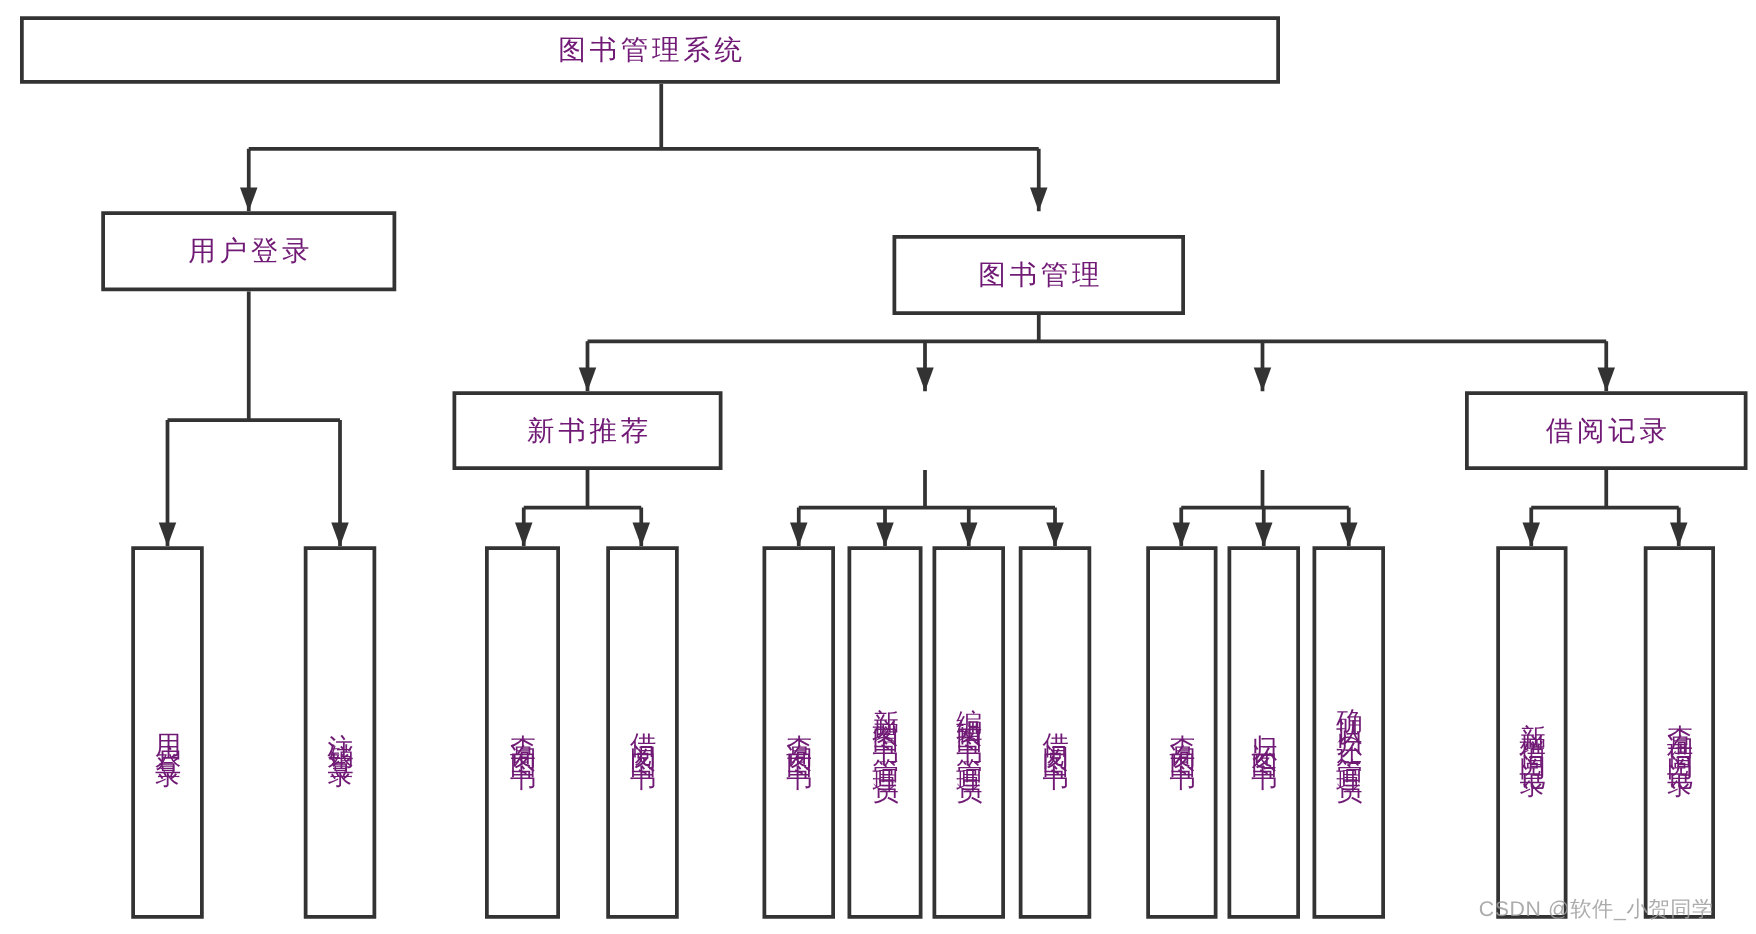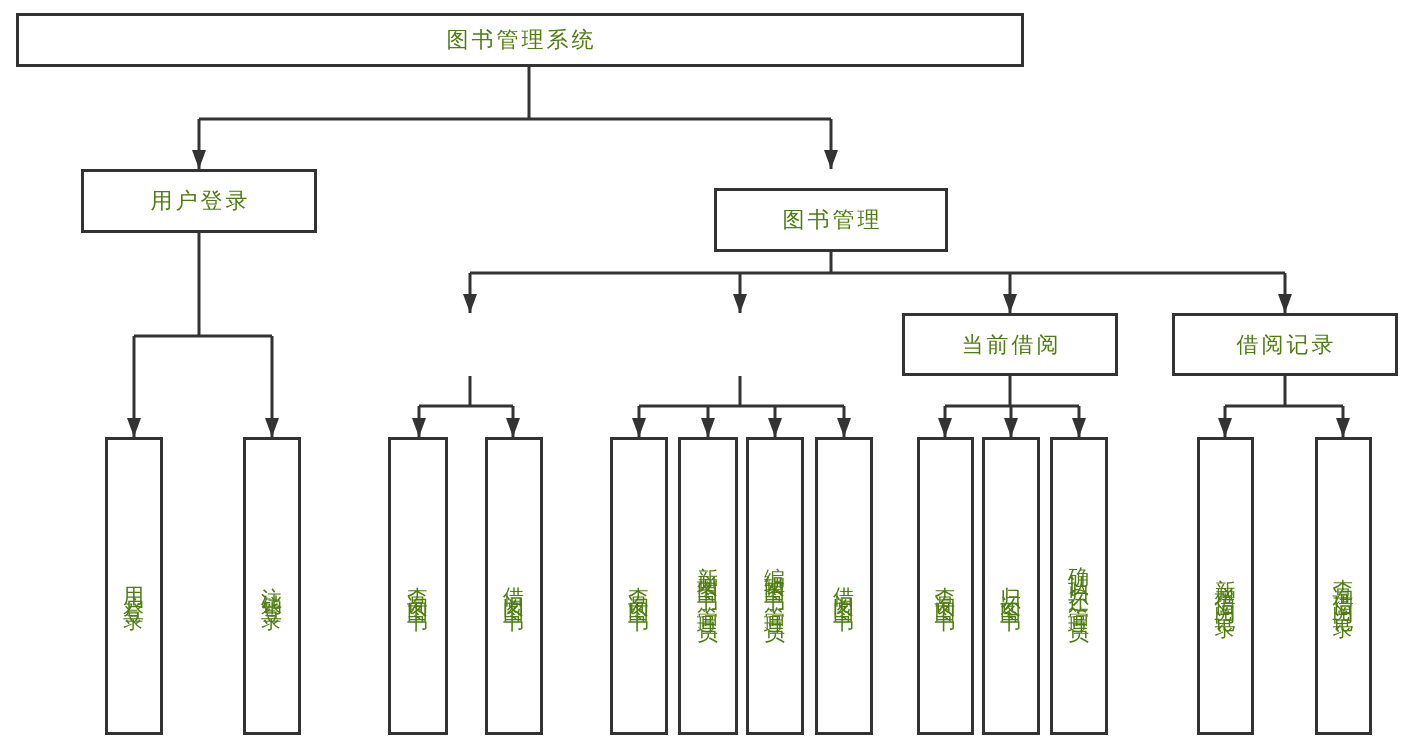--- a/index.html
+++ b/index.html
@@ -17,21 +17,21 @@
     width: 1405px; height: 747px;
   }
   .box {
     position: absolute;
     box-sizing: border-box;
     background: #ffffff;
     border: 3px solid #333333;
     display: flex;
     align-items: center;
     justify-content: center;
-    color: #4d7c0f;
+    color: #701a75;
   }
   .hlabel {
     font-size: 22px;
     letter-spacing: 3px;
     white-space: nowrap;
     text-indent: 3px; 
   }
   .leaf .vlabel {
     writing-mode: vertical-rl;
     text-orientation: mixed;
@@ -126,22 +126,22 @@
     <span class="hlabel">图书管理系统</span>
   </div>
 
   <div class="box" style="left:81px; top:169px; width:236px; height:64px;">
     <span class="hlabel">用户登录</span>
   </div>
   <div class="box" style="left:714px; top:169px; width:234px; height:64px;margin-top:19px;">
     <span class="hlabel">图书管理</span>
   </div>
 
-  <div class="box" style="left:902px; top:313px; width:216px; height:63px;">
-    <span class="hlabel">当前借阅</span>
+  <div class="box" style="left:362px; top:313px; width:216px; height:63px;">
+    <span class="hlabel">新书推荐</span>
   </div>
   <div class="box" style="left:1172px; top:313px; width:226px; height:63px;">
     <span class="hlabel">借阅记录</span>
   </div>
 
   <div class="box leaf" style="left:105px; top:437px; width:58px; height:298px;">
     <span class="vlabel">用户登录</span>
   </div>
   <div class="box leaf" style="left:243px; top:437px; width:58px; height:298px;">
     <span class="vlabel">注销登录</span>
@@ -177,14 +177,15 @@
     <span class="vlabel">确认归还（管理员）</span>
   </div>
 
   <div class="box leaf" style="left:1197px; top:437px; width:57px; height:298px;">
     <span class="vlabel">新增借阅记录</span>
   </div>
   <div class="box leaf" style="left:1315px; top:437px; width:57px; height:298px;">
     <span class="vlabel">查询借阅记录</span>
   </div>
 
+  <div class="watermark">CSDN @软件_小贺同学</div>
 
 </div>
 
 </body></html>

